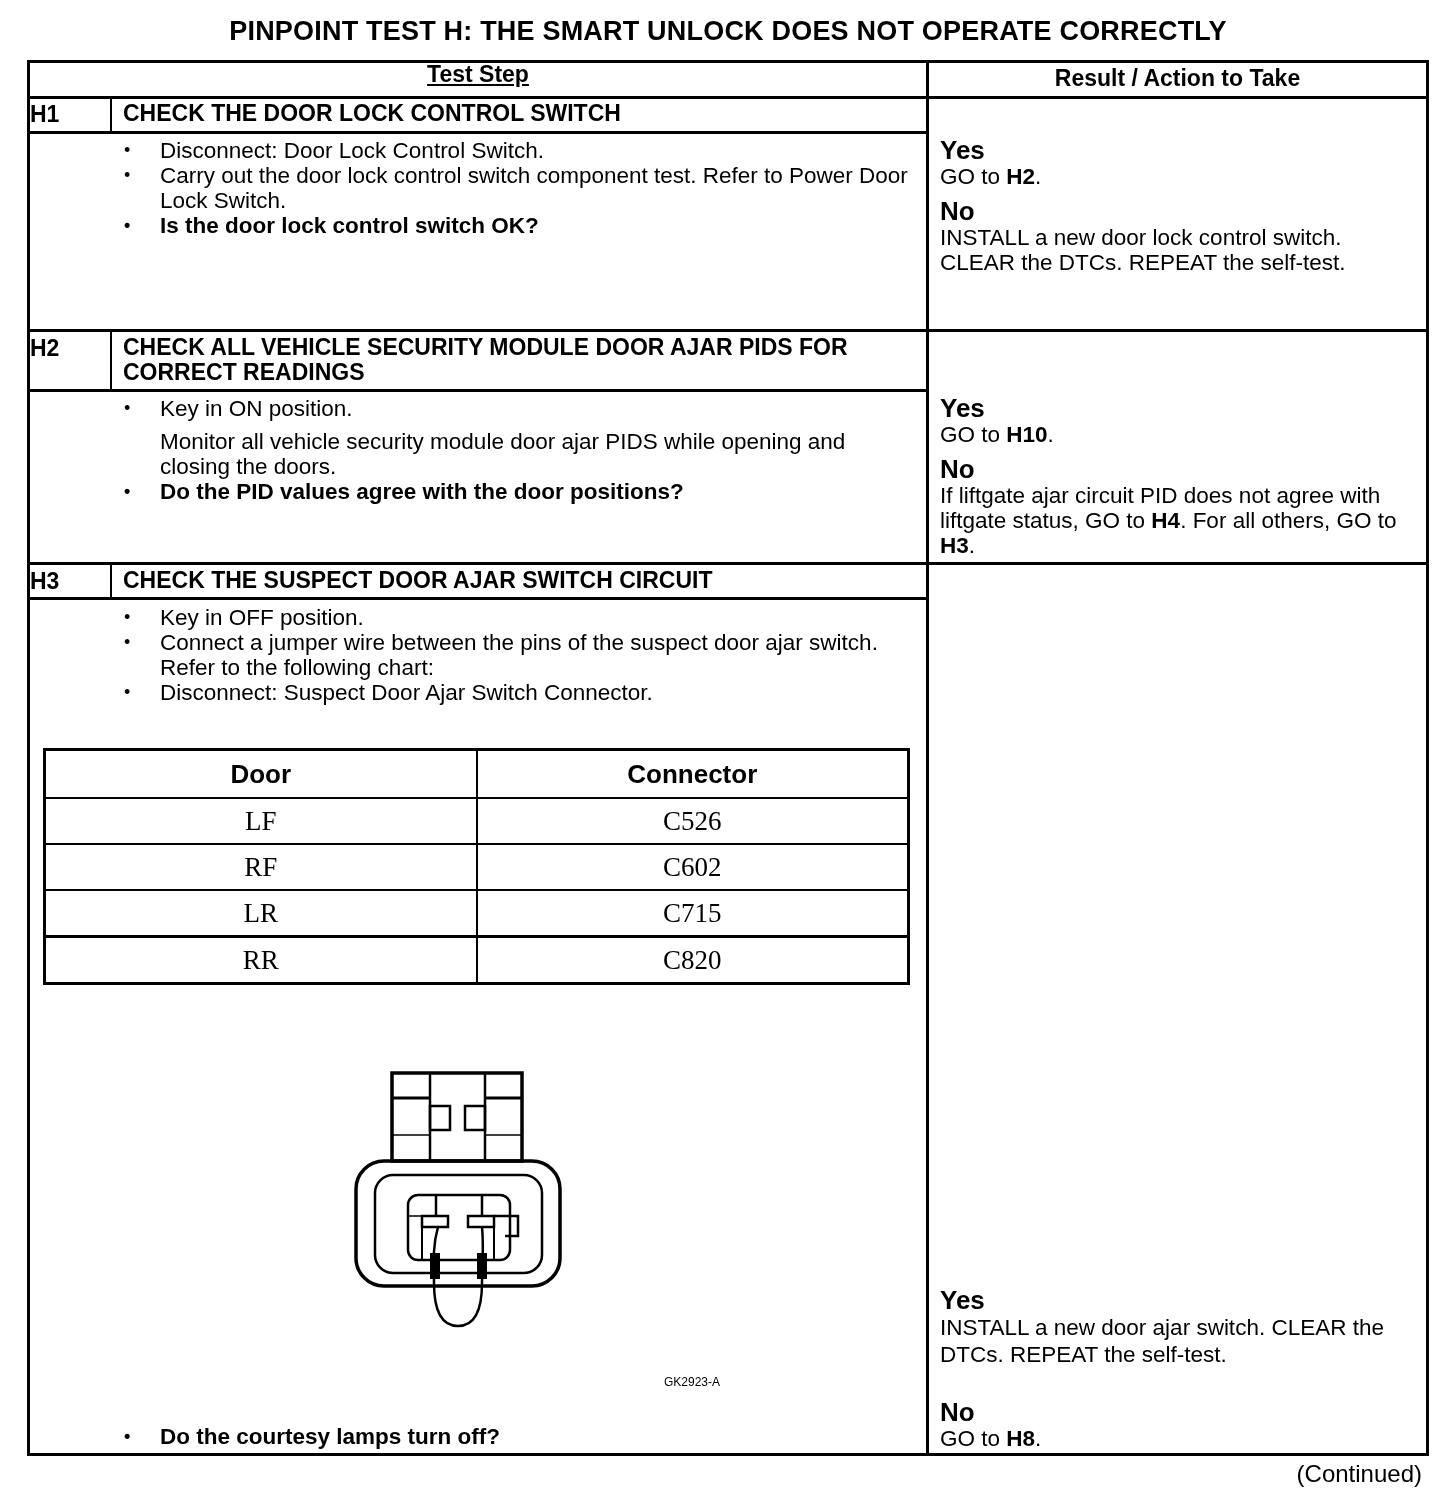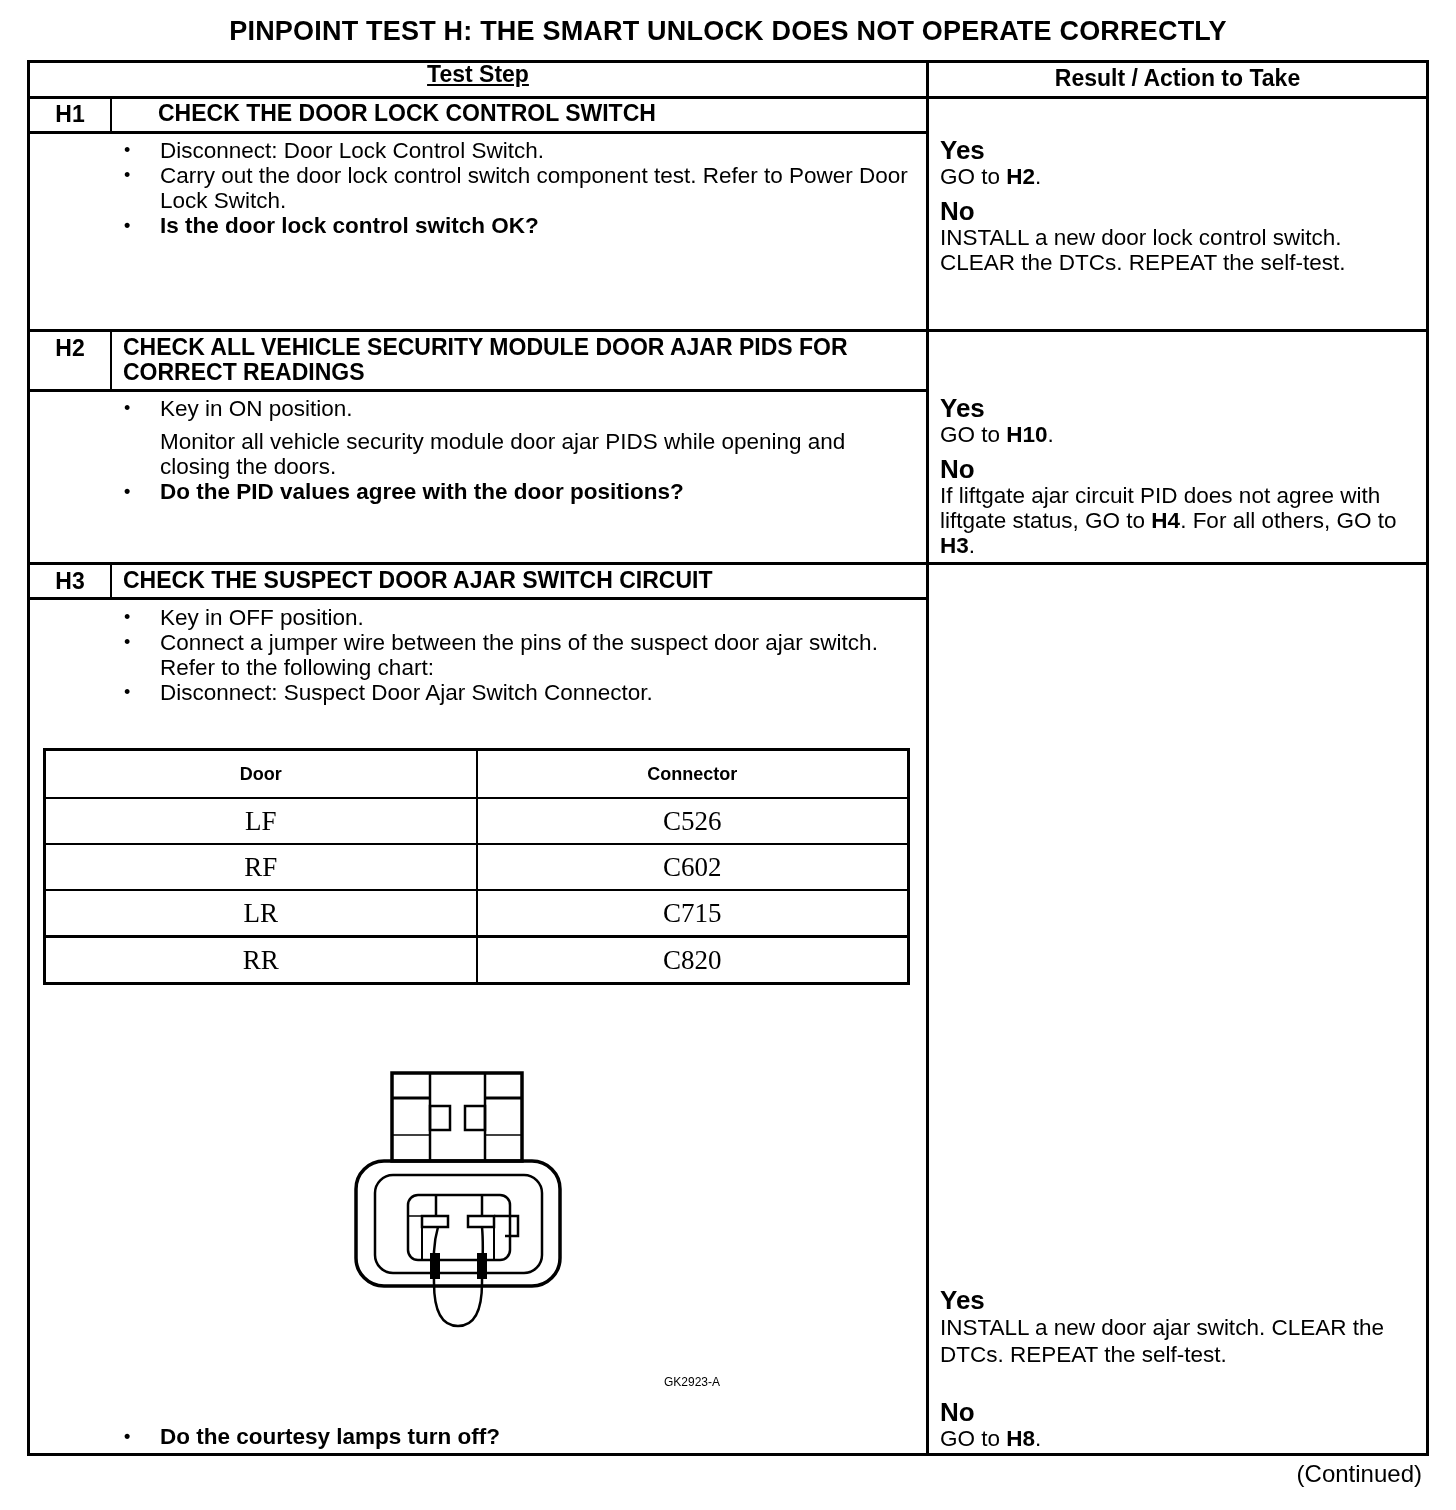--- a/index.html
+++ b/index.html
@@ -10,39 +10,39 @@
   .title {
     position: absolute; left: 0; top: 16px; width: 1456px; text-align: center;
     font-size: 27px; font-weight: bold; letter-spacing: 0.2px;
   }
   .abs { position: absolute; }
   .box { position: absolute; border: 3px solid #000; box-sizing: border-box; }
   .hline { position: absolute; height: 3px; background: #000; }
   .vline { position: absolute; width: 3px; background: #000; }
   .thinv { position: absolute; width: 2px; background: #000; }
   .colhead { position: absolute; font-size: 23px; font-weight: bold; text-align: center; }
-  .stepid { position: absolute; font-size: 23px; font-weight: bold; text-align: center; width: 80px; }
+  .stepid { position: absolute; font-size: 23px; font-weight: bold; text-align: left; width: 80px; }
   .steptitle { position: absolute; font-size: 23px; font-weight: bold; line-height: 25px; }
   .bullets { position: absolute; font-size: 22.5px; line-height: 25px; margin: 0; padding: 0; list-style: none; }
   .bullets li { position: relative; padding-left: 36px; }
   .bullets li.b::before { content: "\2022"; position: absolute; left: 0; top: 0; font-size: 18px; }
   .bullets li.bold { font-weight: bold; }
   .bullets li.gap { margin-top: 8px; }
   .result { position: absolute; font-size: 22.5px; line-height: 25px; }
   .result .ans { font-weight: bold; font-size: 26px; line-height: 28px; display: block; }
   .result .txt { display: block; }
   .result .sp { display: block; height: 8px; }
   .result .sp2 { display: block; height: 30px; }
   .result b { font-weight: bold; }
   table.chart {
     position: absolute; left: 43px; top: 748px; width: 867px;
     border-collapse: collapse; border: 3px solid #000;
   }
   table.chart th {
-    font-family: "Liberation Sans", sans-serif; font-weight: bold; font-size: 18px;
+    font-family: "Liberation Sans", sans-serif; font-weight: bold; font-size: 26px;
     height: 44px; border: 2px solid #000; border-bottom: 2px solid #000;
   }
   table.chart td {
     font-family: "Liberation Serif", serif; font-size: 27px; text-align: center;
     height: 42px; border: 2px solid #000; margin-left: 11px;
   }
   .figcode { position: absolute; font-size: 12px; font-weight: normal; }
   .continued { position: absolute; right: 34px; top: 1460px; font-size: 24px; }
 </style>
 </head>
@@ -54,21 +54,21 @@
 
 <div class="vline" style="left:926px; top:60px; height:1396px;"></div>
 
 <div class="colhead" style="left:30px; top:61px; width:896px;text-decoration:underline;">Test Step</div>
 <div class="colhead" style="left:929px; top:65px; width:497px;">Result / Action to Take</div>
 <div class="hline" style="left:27px; top:96px; width:1402px;"></div>
 
 <div>
   <div class="stepid" style="left:30px; top:101px;">H1</div>
   <div class="thinv" style="left:110px; top:96px; height:37px;"></div>
-  <div class="steptitle" style="left:123px; top:101px; width:790px;margin-left:35px;">CHECK THE DOOR LOCK CONTROL SWITCH</div>
+  <div class="steptitle" style="left:123px; top:101px; width:790px;">CHECK THE DOOR LOCK CONTROL SWITCH</div>
   <div class="hline" style="left:27px; top:131px; width:900px;"></div>
 
   <ul class="bullets" style="left:124px; top:138px; width:790px;">
     <li class="b">Disconnect: Door Lock Control Switch.</li>
     <li class="b">Carry out the door lock control switch component test. Refer to Power Door Lock Switch.</li>
     <li class="b bold">Is the door lock control switch OK?</li>
   </ul>
 
   <div class="result" style="left:940px; top:136px; width:480px;">
     <span class="ans">Yes</span>

